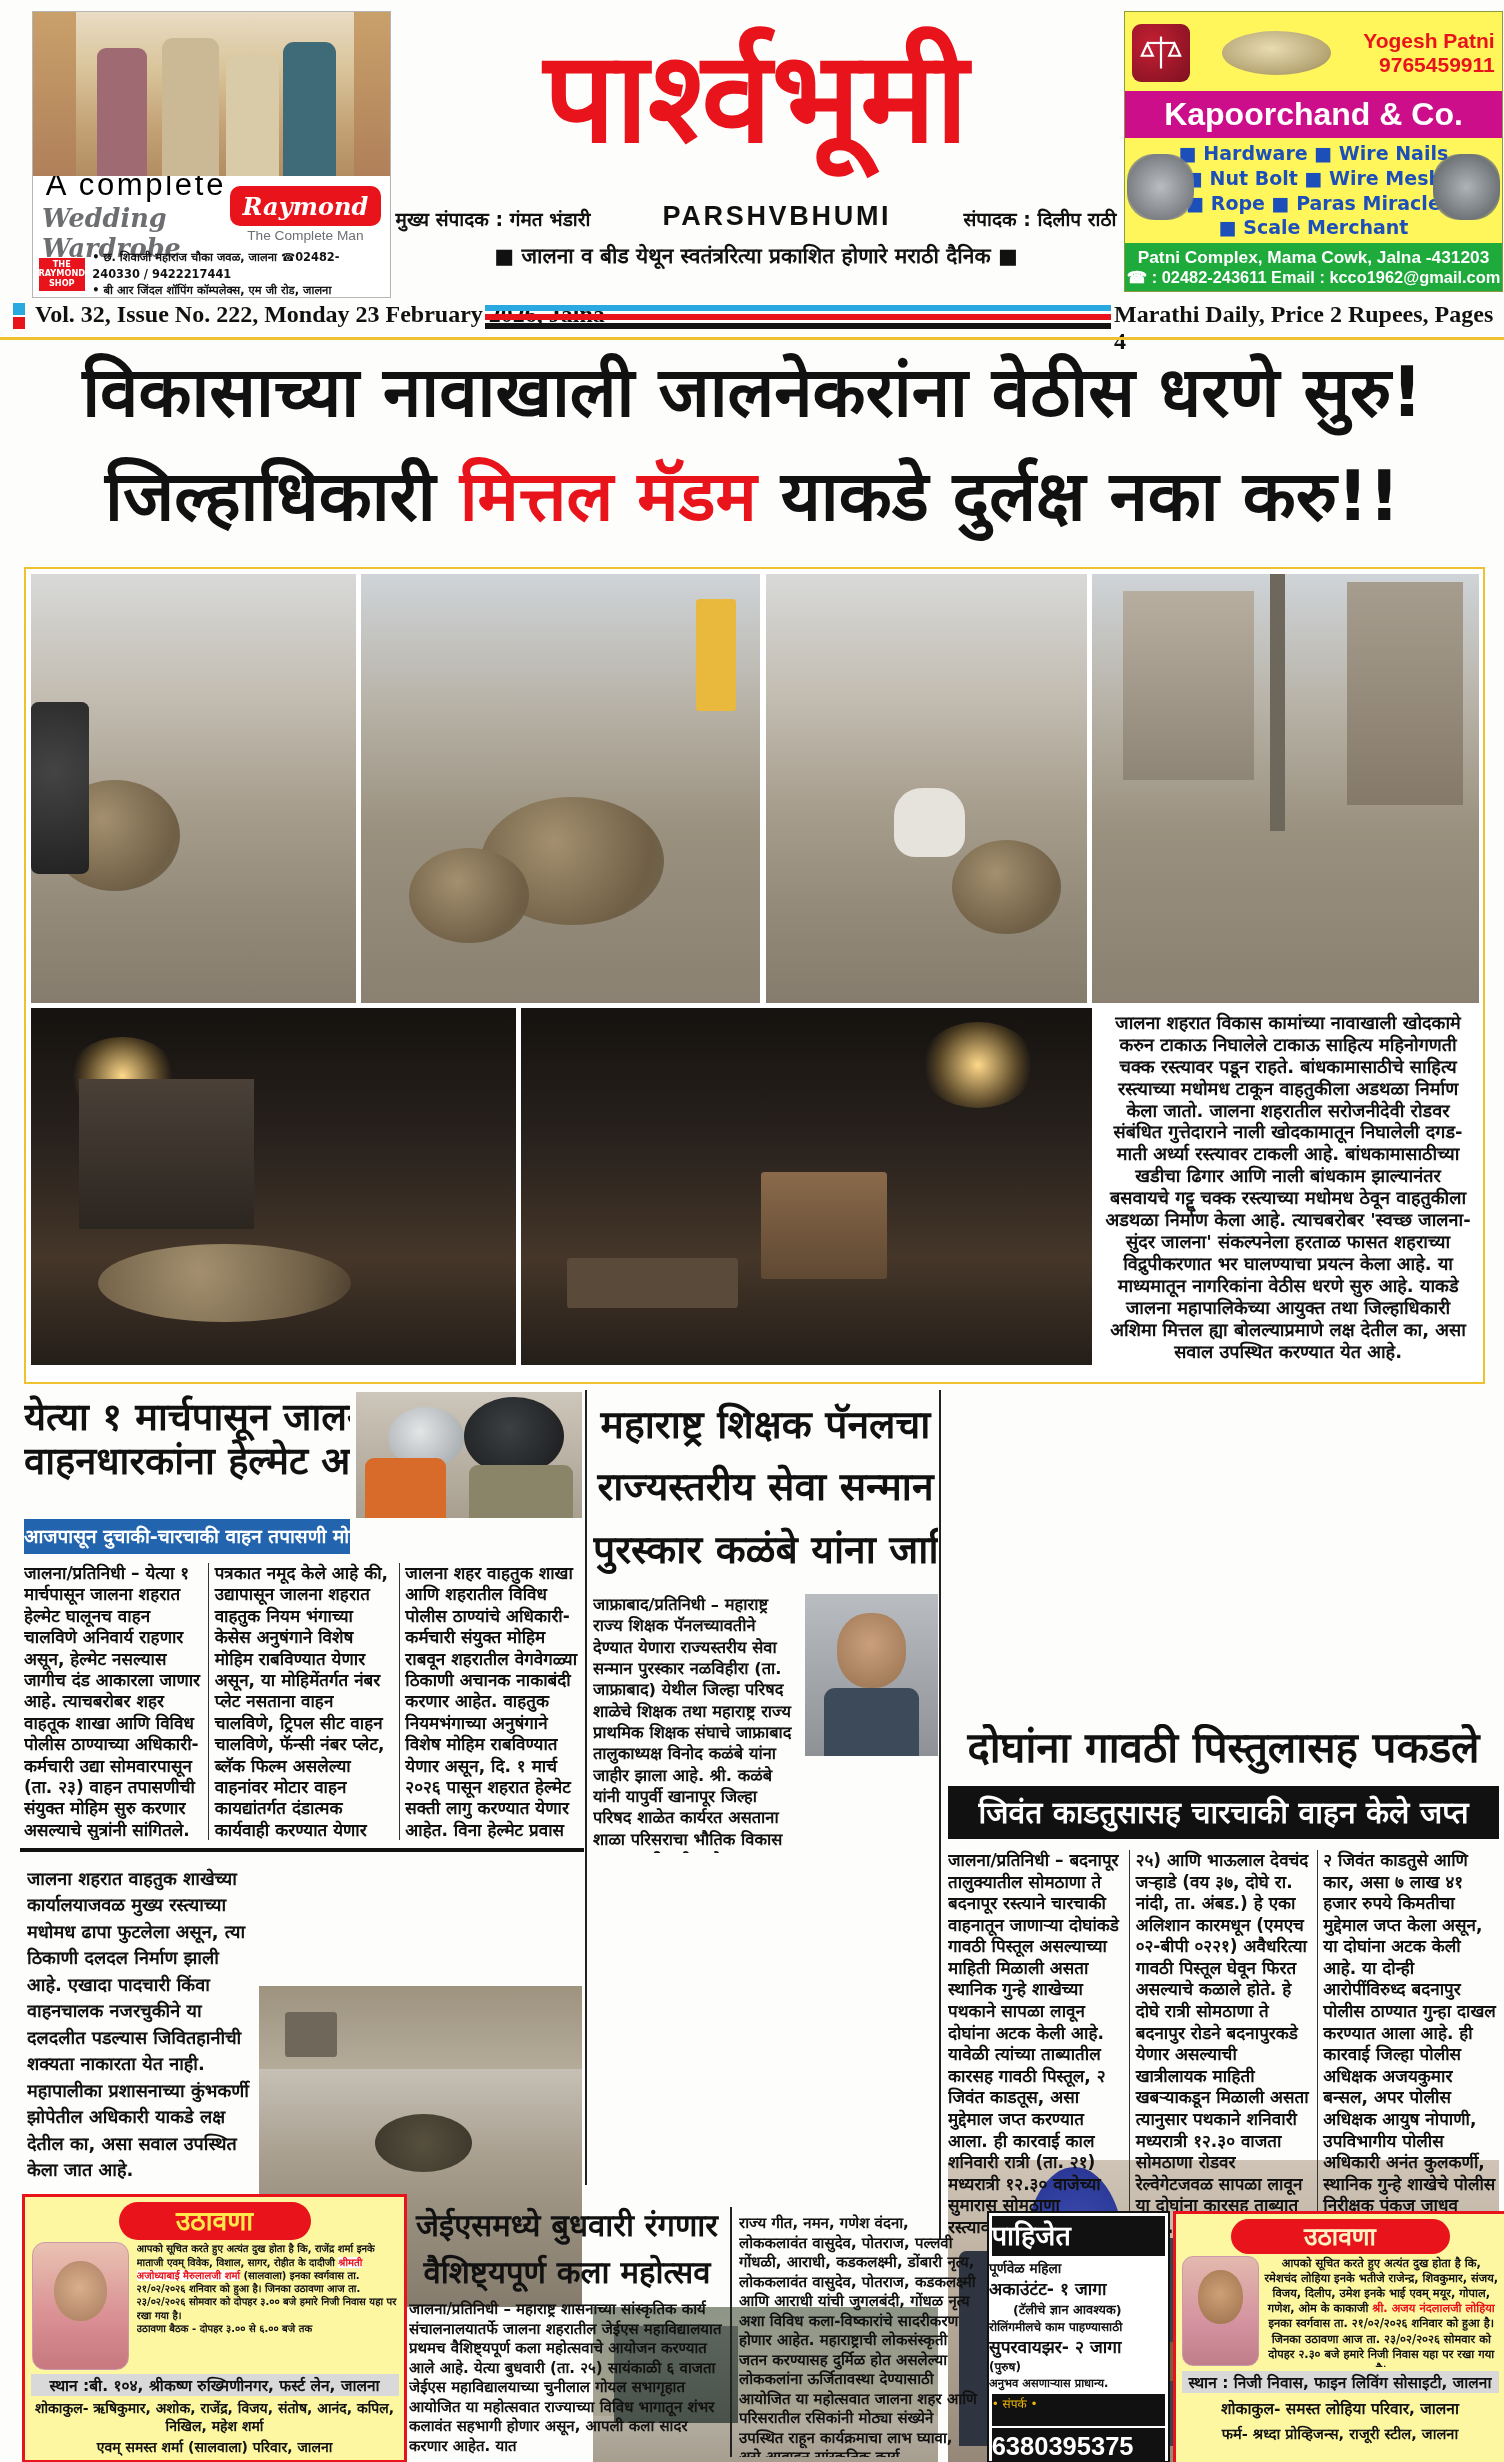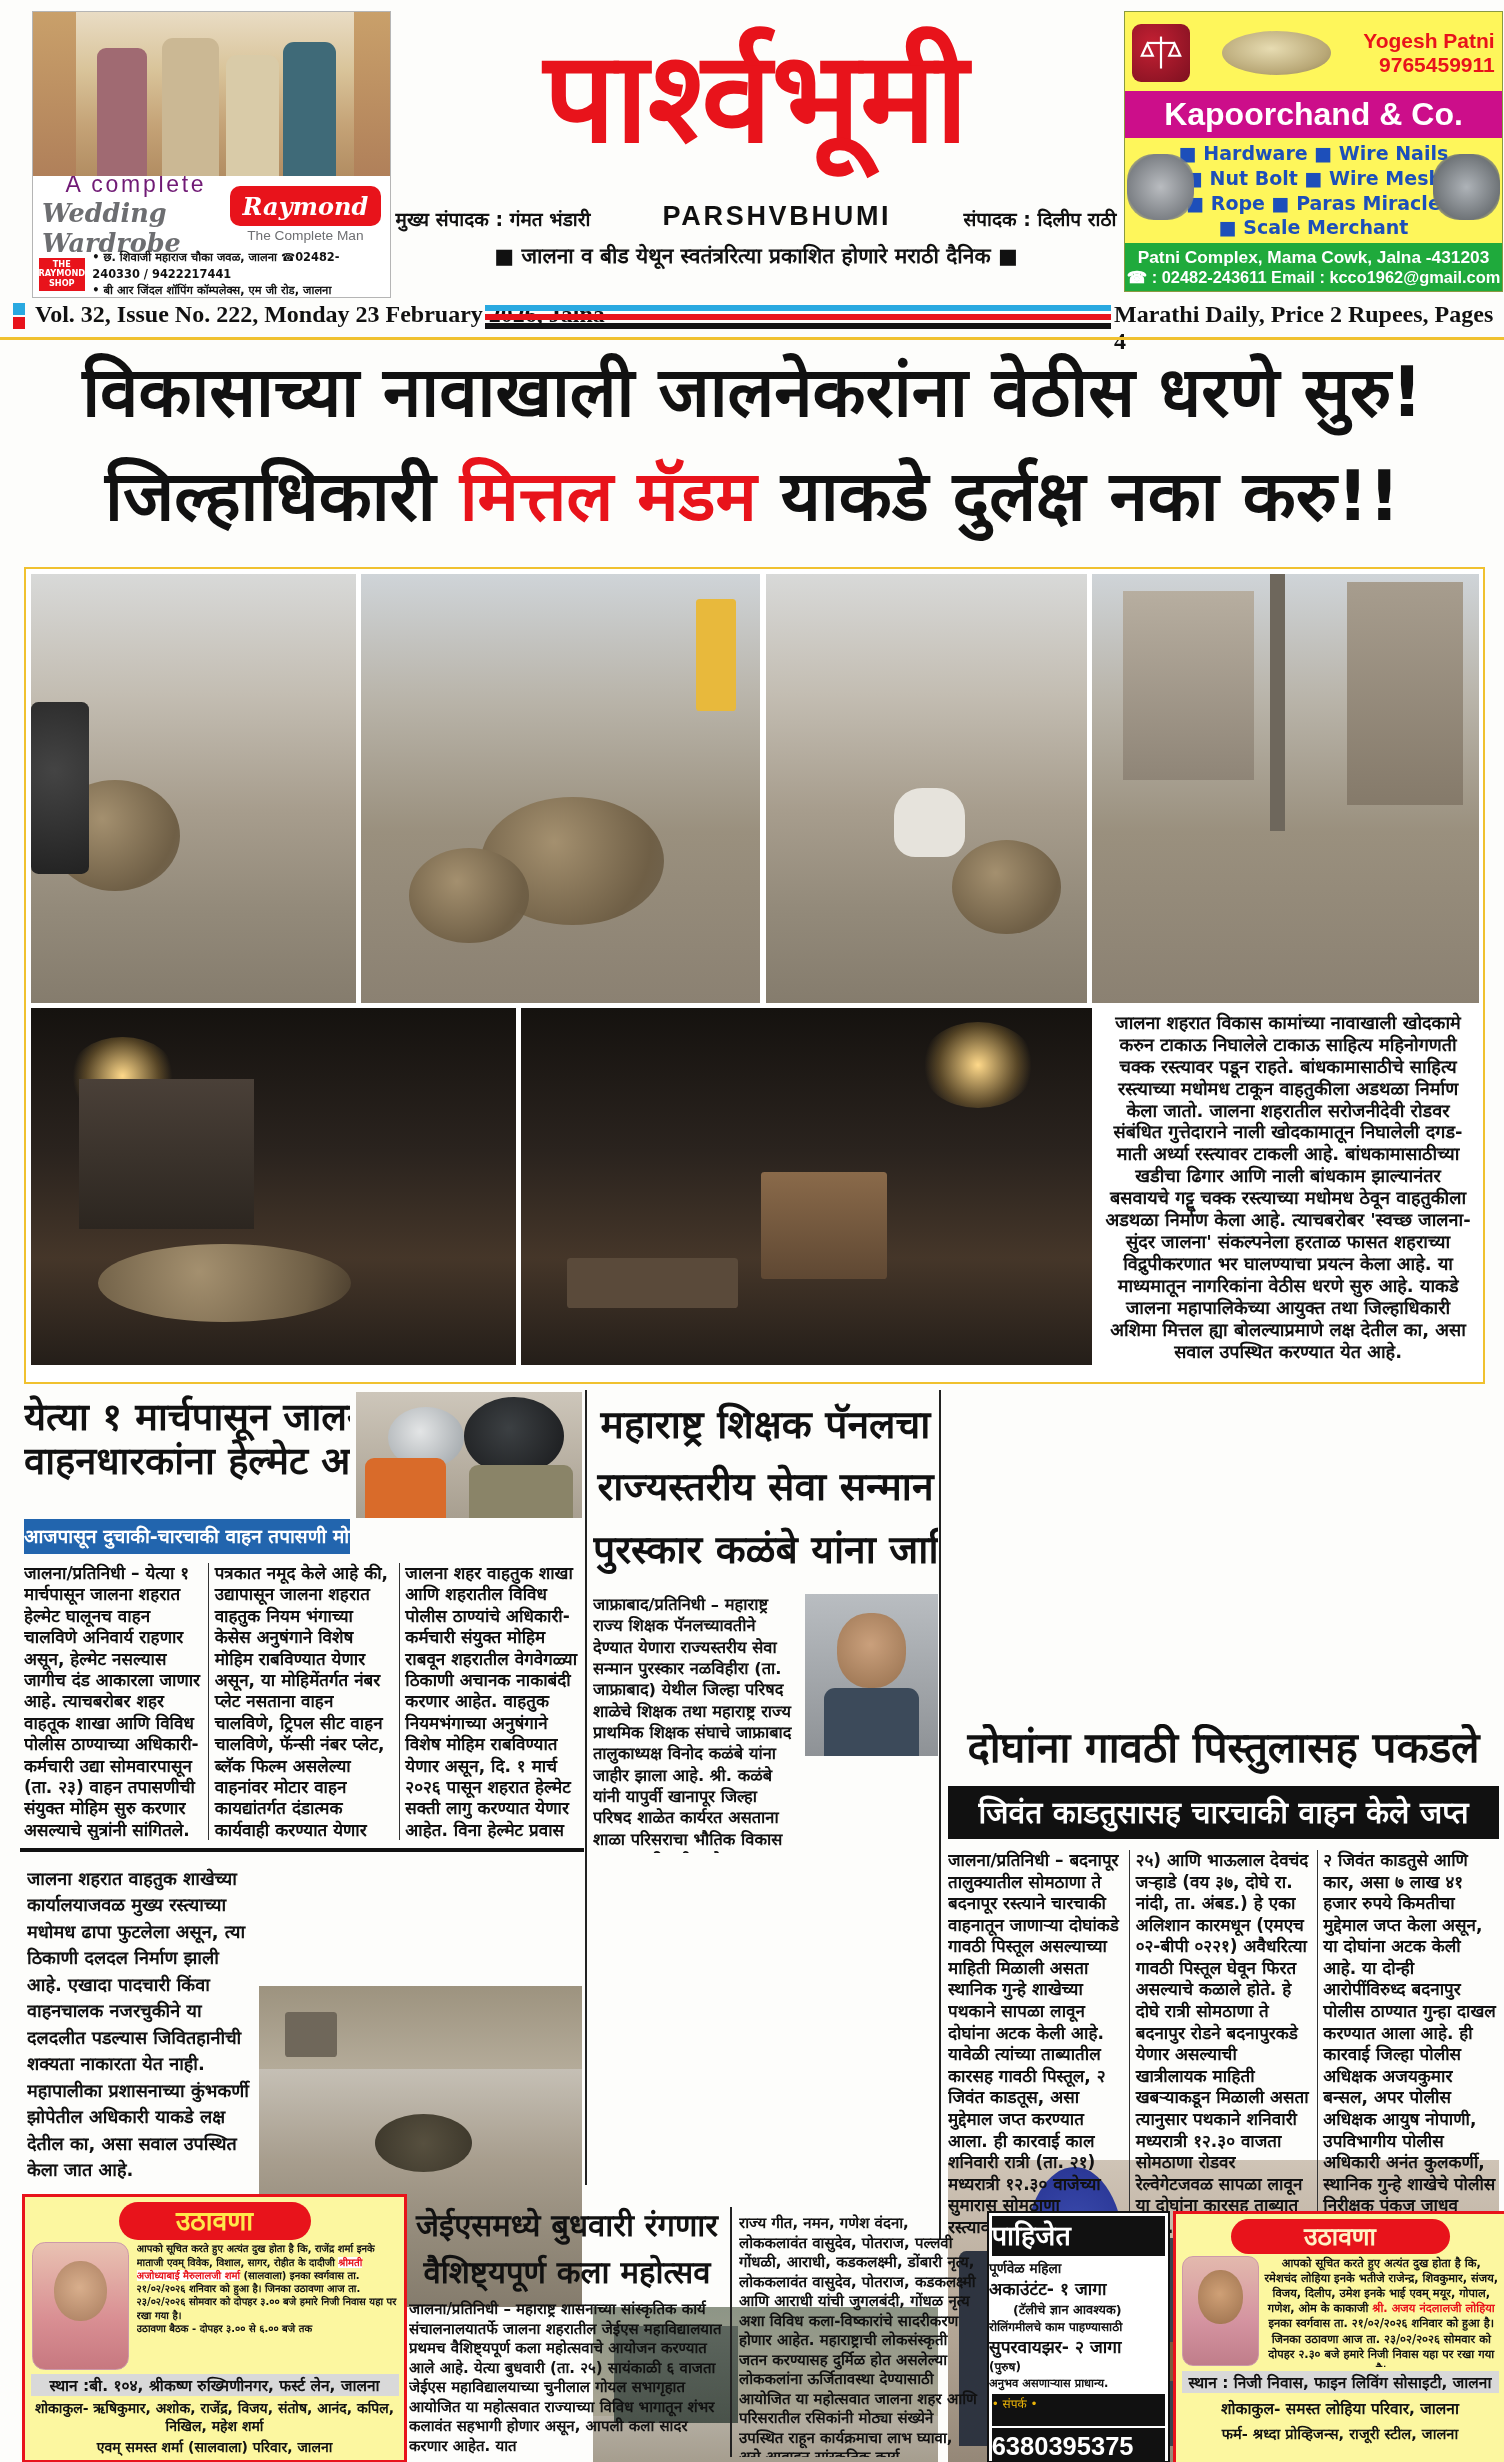--- a/index.html
+++ b/index.html
@@ -31,21 +31,21 @@
     <div style="height:164px;background:linear-gradient(180deg,#e9dcc4 0%,#d9c49a 35%,#c4a276 70%,#b28d62 100%);position:relative;overflow:hidden;">
       <div style="position:absolute;left:18%;top:22%;width:14%;height:78%;background:#a06a72;border-radius:9px 9px 0 0;"></div>
       <div style="position:absolute;left:36%;top:16%;width:16%;height:84%;background:#cbb894;border-radius:11px 11px 0 0;"></div>
       <div style="position:absolute;left:54%;top:26%;width:15%;height:74%;background:#d9cba8;border-radius:11px 11px 0 0;"></div>
       <div style="position:absolute;left:70%;top:18%;width:15%;height:82%;background:#3f6a78;border-radius:11px 11px 0 0;"></div>
       <div style="position:absolute;left:0;top:0;width:12%;height:100%;background:linear-gradient(180deg,#c9a06a,#b0805a);"></div>
       <div style="position:absolute;right:0;top:0;width:10%;height:100%;background:linear-gradient(180deg,#c9a06a,#b0805a);"></div>
     </div>
     <div style="height:77px;display:flex;align-items:center;justify-content:space-between;padding:0 9px;">
       <div>
-        <div style="font-family:'Liberation Sans',sans-serif;color:#701a75;font-size:23px;letter-spacing:2.7px;text-align:center;">A complete</div>
+        <div style="font-family:'Liberation Sans',sans-serif;color:#000000;font-size:31px;letter-spacing:2.7px;text-align:center;">A complete</div>
         <div style="font-family:'DejaVu Serif',serif;font-style:italic;font-weight:bold;color:#6d6e71;font-size:25.5px;">Wedding Wardrobe</div>
       </div>
       <div style="text-align:center;">
         <div style="background:var(--c-red,#e8131b);color:#fff;font-family:'DejaVu Serif',serif;font-weight:bold;font-style:italic;font-size:24px;padding:5.5px 12.8px;border-radius:10px;">Raymond</div>
         <div style="color:#6d6e71;font-size:13.7px;font-family:'Liberation Sans',sans-serif;margin-top:1.8px;">The Complete Man</div>
       </div>
     </div>
     <div style="height:42px;display:flex;align-items:center;gap:7.3px;padding:0 5.5px;">
       <div style="background:var(--c-red,#e8131b);color:#fff;font-size:8.2px;font-weight:bold;width:57px;height:33px;display:flex;align-items:center;justify-content:center;text-align:center;line-height:1.1;">THE RAYMOND SHOP</div>
       <div style="font-size:11.4px;font-weight:bold;line-height:1.45;overflow:hidden;">

